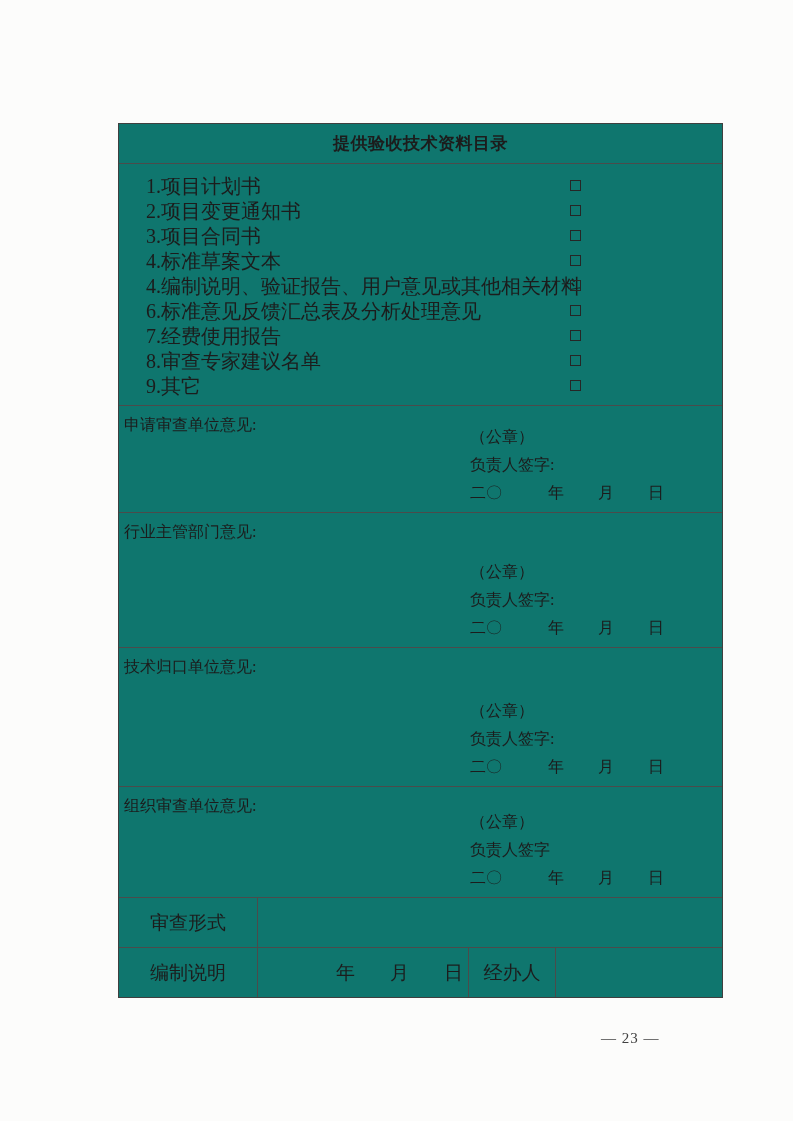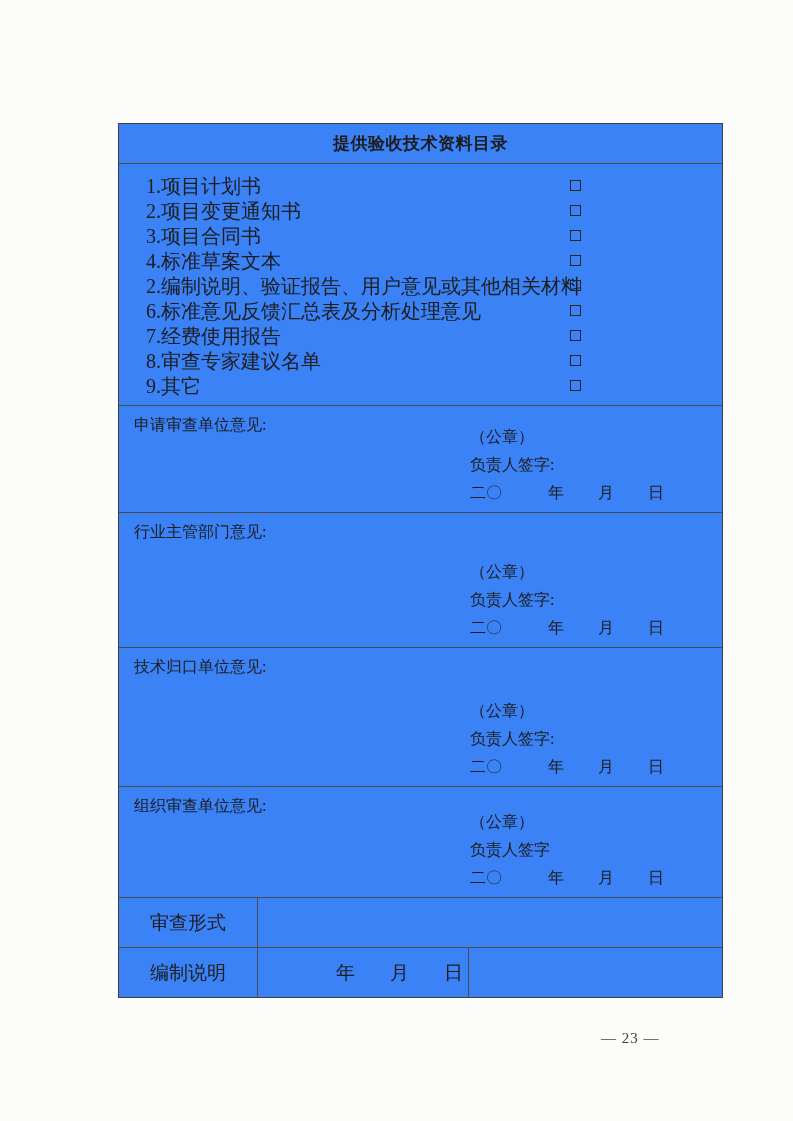--- a/index.html
+++ b/index.html
@@ -12,21 +12,21 @@
     overflow: hidden;
   }
   .form-table {
     position: absolute;
     left: 118px;
     top: 123px;
     width: 605px;
     height: 875px;
     border: 1px solid #3f3f3f;
     overflow: hidden;
-    background: #3b82f6;
+    background: #0f766e;
   }
   .trow { width: 100%; border-top: 1px solid #4b4b4b; position: relative; }
   .trow:first-child { border-top: none; }
 
   
   .row-title {
     height: 39px;
     display: flex;
     align-items: center;
     justify-content: center;
@@ -57,21 +57,21 @@
   }
 
   
   .opinion { font-size: 16px; }
   .sec-a { height: 107px; }
   .sec-b { height: 135px; }
   .sec-c { height: 139px; }
   .sec-d { height: 111px; text-decoration: underline; }
   .opinion-label {
     position: absolute;
-    left: 15px;
+    left: 5px;
     top: 9px;
     font-size: 16px;
   }
   .sig-block {
     position: absolute;
     left: 351px;
     bottom: 5px;
     line-height: 28px;
     font-size: 16px;
     white-space: nowrap;
@@ -130,21 +130,21 @@
     </div>
     <div class="chk-line">
       <span>3.项目合同书</span>
       <span class="checkbox"></span>
     </div>
     <div class="chk-line">
       <span>4.标准草案文本</span>
       <span class="checkbox"></span>
     </div>
     <div class="chk-line">
-      <span>2.编制说明、验证报告、用户意见或其他相关材料</span>
+      <span>4.编制说明、验证报告、用户意见或其他相关材料</span>
       <span class="checkbox"></span>
     </div>
     <div class="chk-line">
       <span>6.标准意见反馈汇总表及分析处理意见</span>
       <span class="checkbox"></span>
     </div>
     <div class="chk-line">
       <span>7.经费使用报告</span>
       <span class="checkbox"></span>
     </div>
@@ -203,18 +203,21 @@
 
   <div class="trow row-date">
     <div class="cell cell-label">
       <span>编制说明</span>
     </div>
     <div class="cell cell-datevals">
       <span>年</span>
       <span>月</span>
       <span>日</span>
     </div>
+    <div class="cell cell-handler">
+      <span>经办人</span>
+    </div>
     <div class="cell cell-fill"></div>
   </div>
 
 </div>
 
 <div class="page-number">— 23 —</div>
 
 </body></html>

